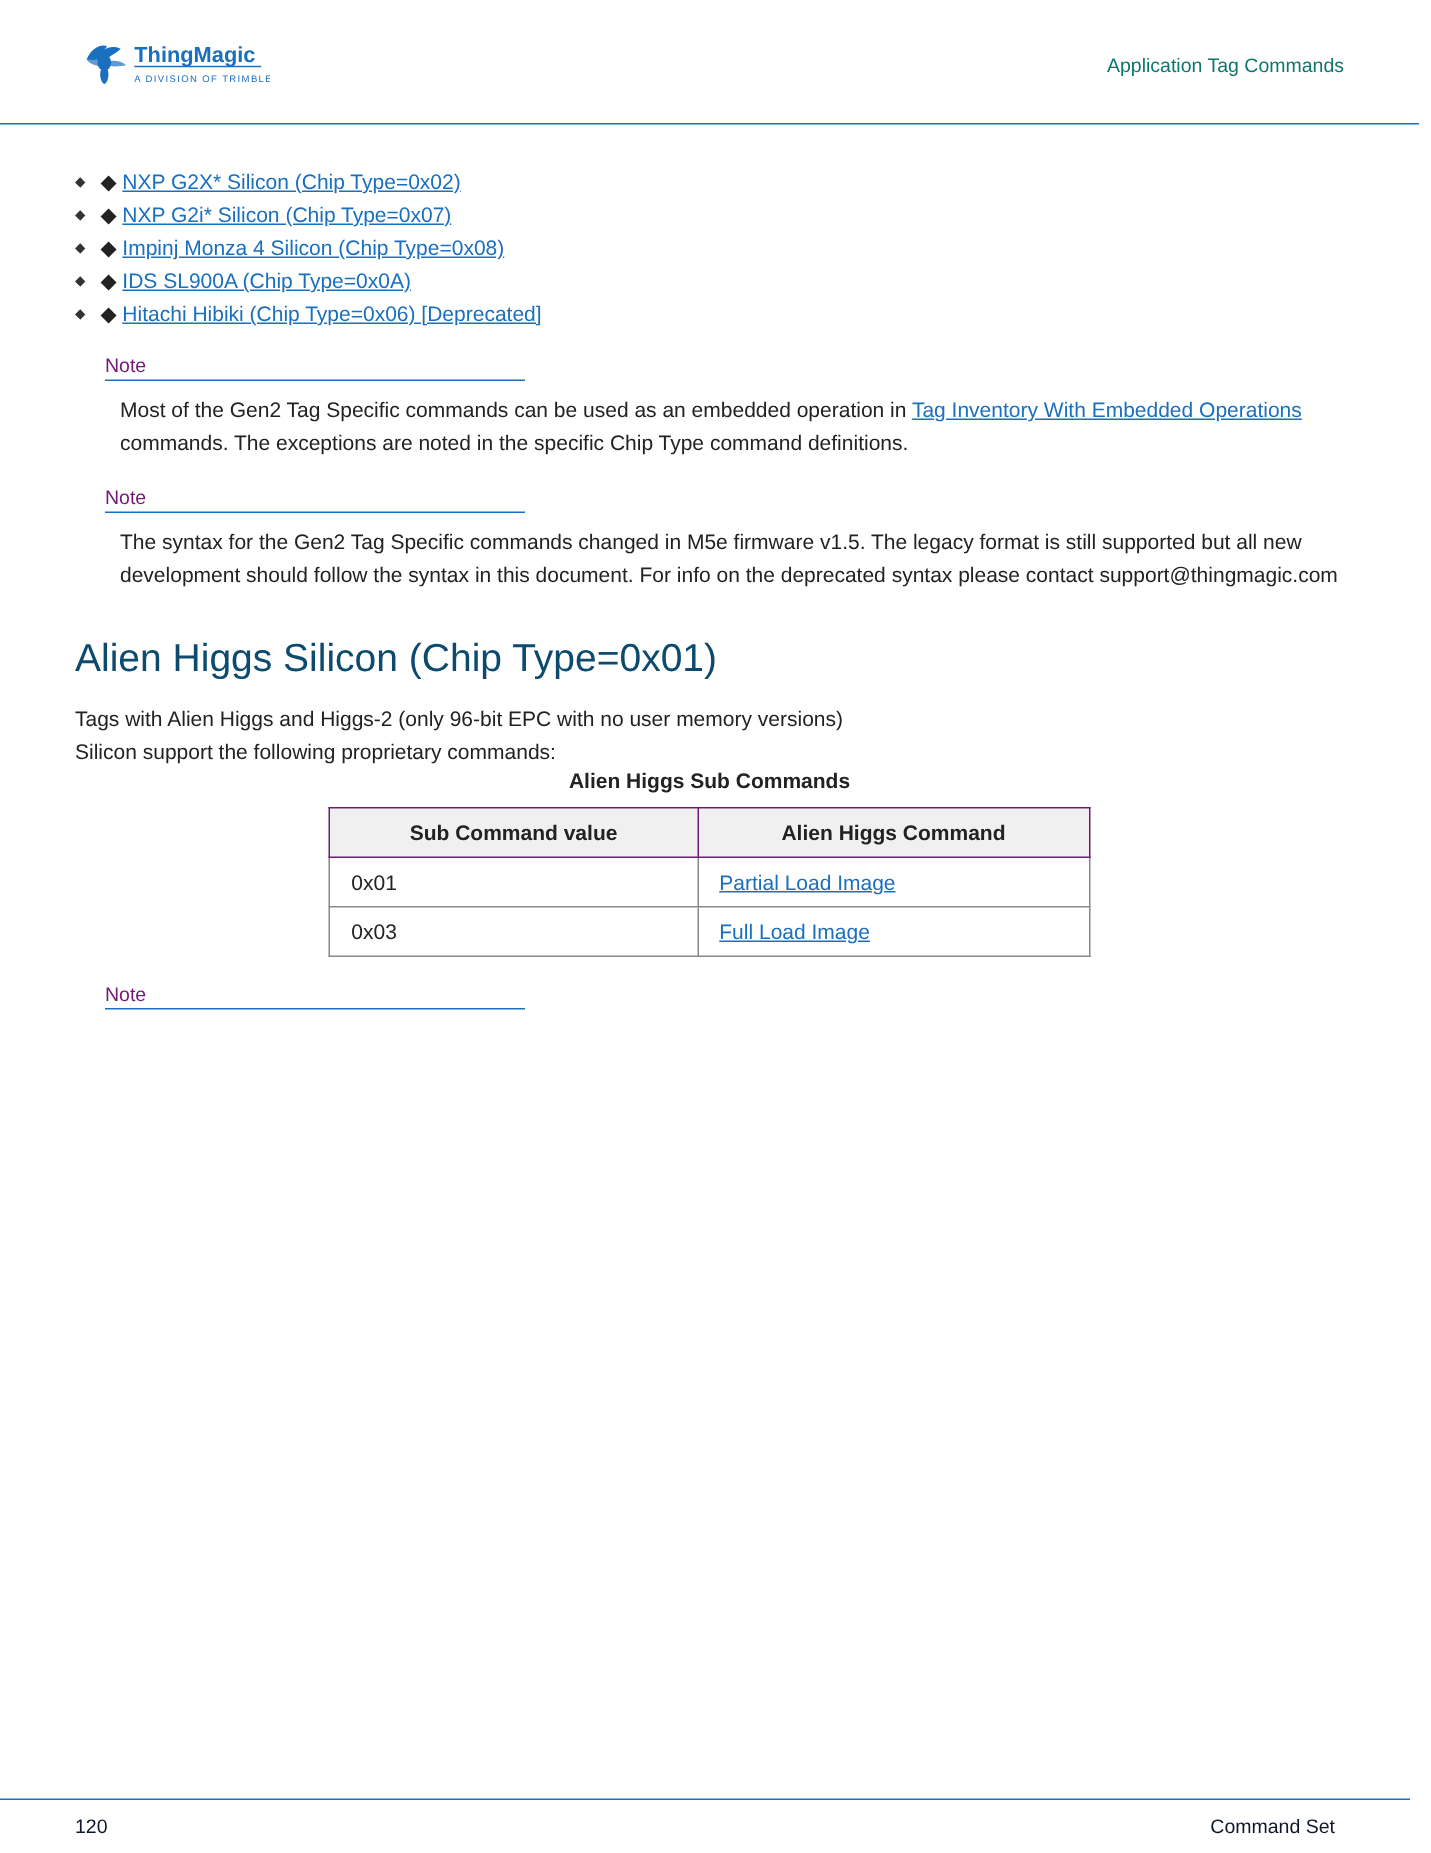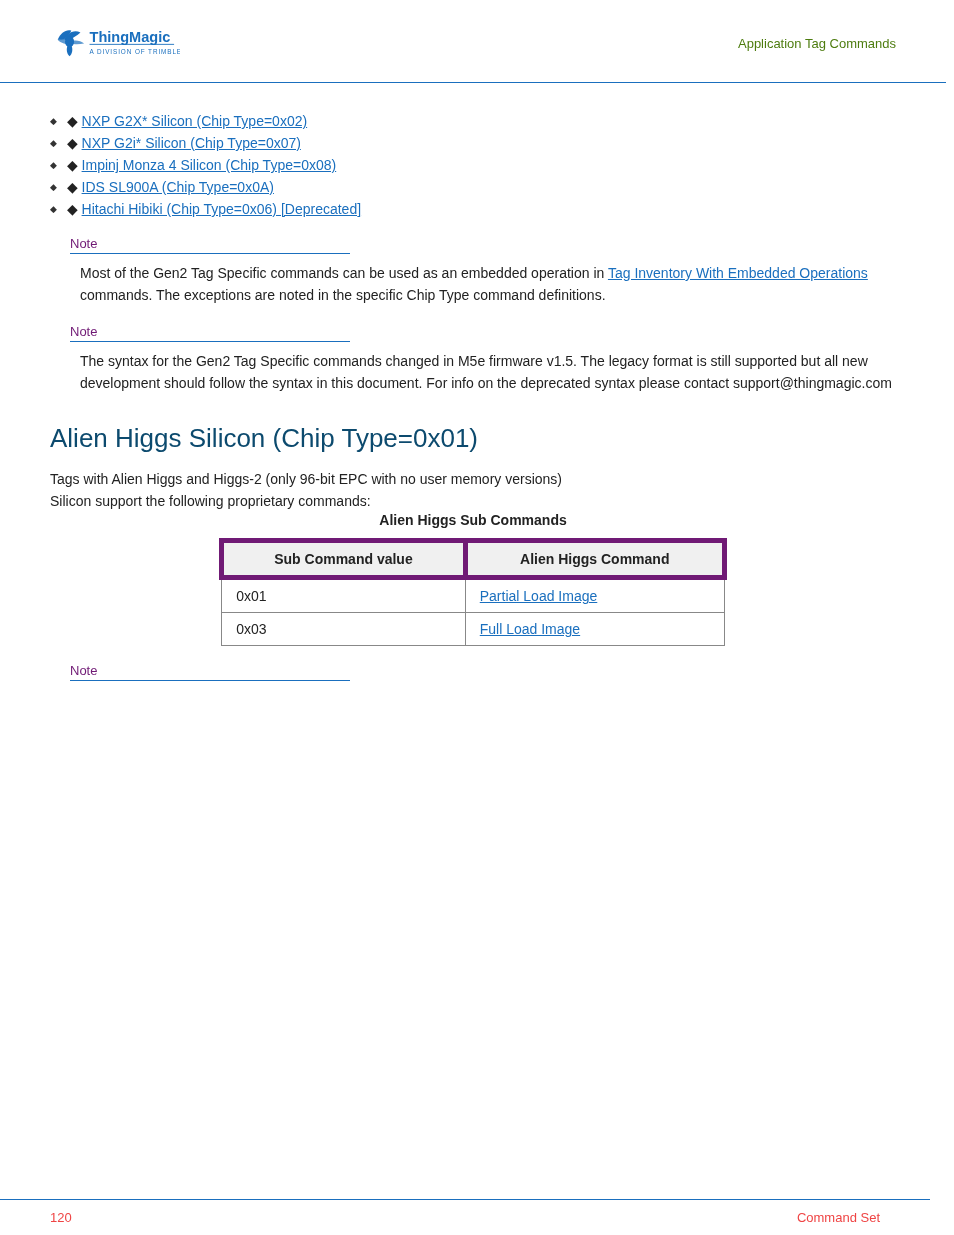--- a/index.html
+++ b/index.html
@@ -39,21 +39,21 @@
       align-items: center;
     }
 
     .logo-svg {
       width: 130px;
       height: 50px;
     }
 
     .header-right {
       font-size: 13px;
-      color: #4d7c0f;
+      color: #0f766e;
       text-align: right;
     }
 
     
     .content {
       padding: 30px 50px 30px 50px;
     }
 
     
     .bullet-list {
@@ -134,21 +134,21 @@
     }
 
     .data-table {
       width: 100%;
       border-collapse: collapse;
       border: 1px solid #888;
     }
 
     .data-table th {
       background: #f0f0f0;
-      border: 5px solid #701a75;
+      border: 1px solid #701a75;
       padding: 8px 14px;
       font-size: 14px;
       font-weight: bold;
       text-align: center;
     }
 
     .data-table td {
       border: 1px solid #888;
       padding: 8px 14px;
       font-size: 14px;
@@ -160,28 +160,28 @@
 
     .data-table td:last-child {
       text-align: left;
     }
 
     
     .footer {
       position: absolute;
       bottom: 0;
       left: 0;
-      right: 16px;
+      right: 6px;
       border-top: 1.5px solid #1a6fbe;
       padding: 10px 50px;
       display: flex;
       justify-content: space-between;
       align-items: center;
       font-size: 13px;
-      color: #ef4444;
+      color: #0f172a;
     }
   </style>
 </head>
 <body>
 
 <div class="page-container">
 
   <div class="header">
     <div class="logo-area">
 

